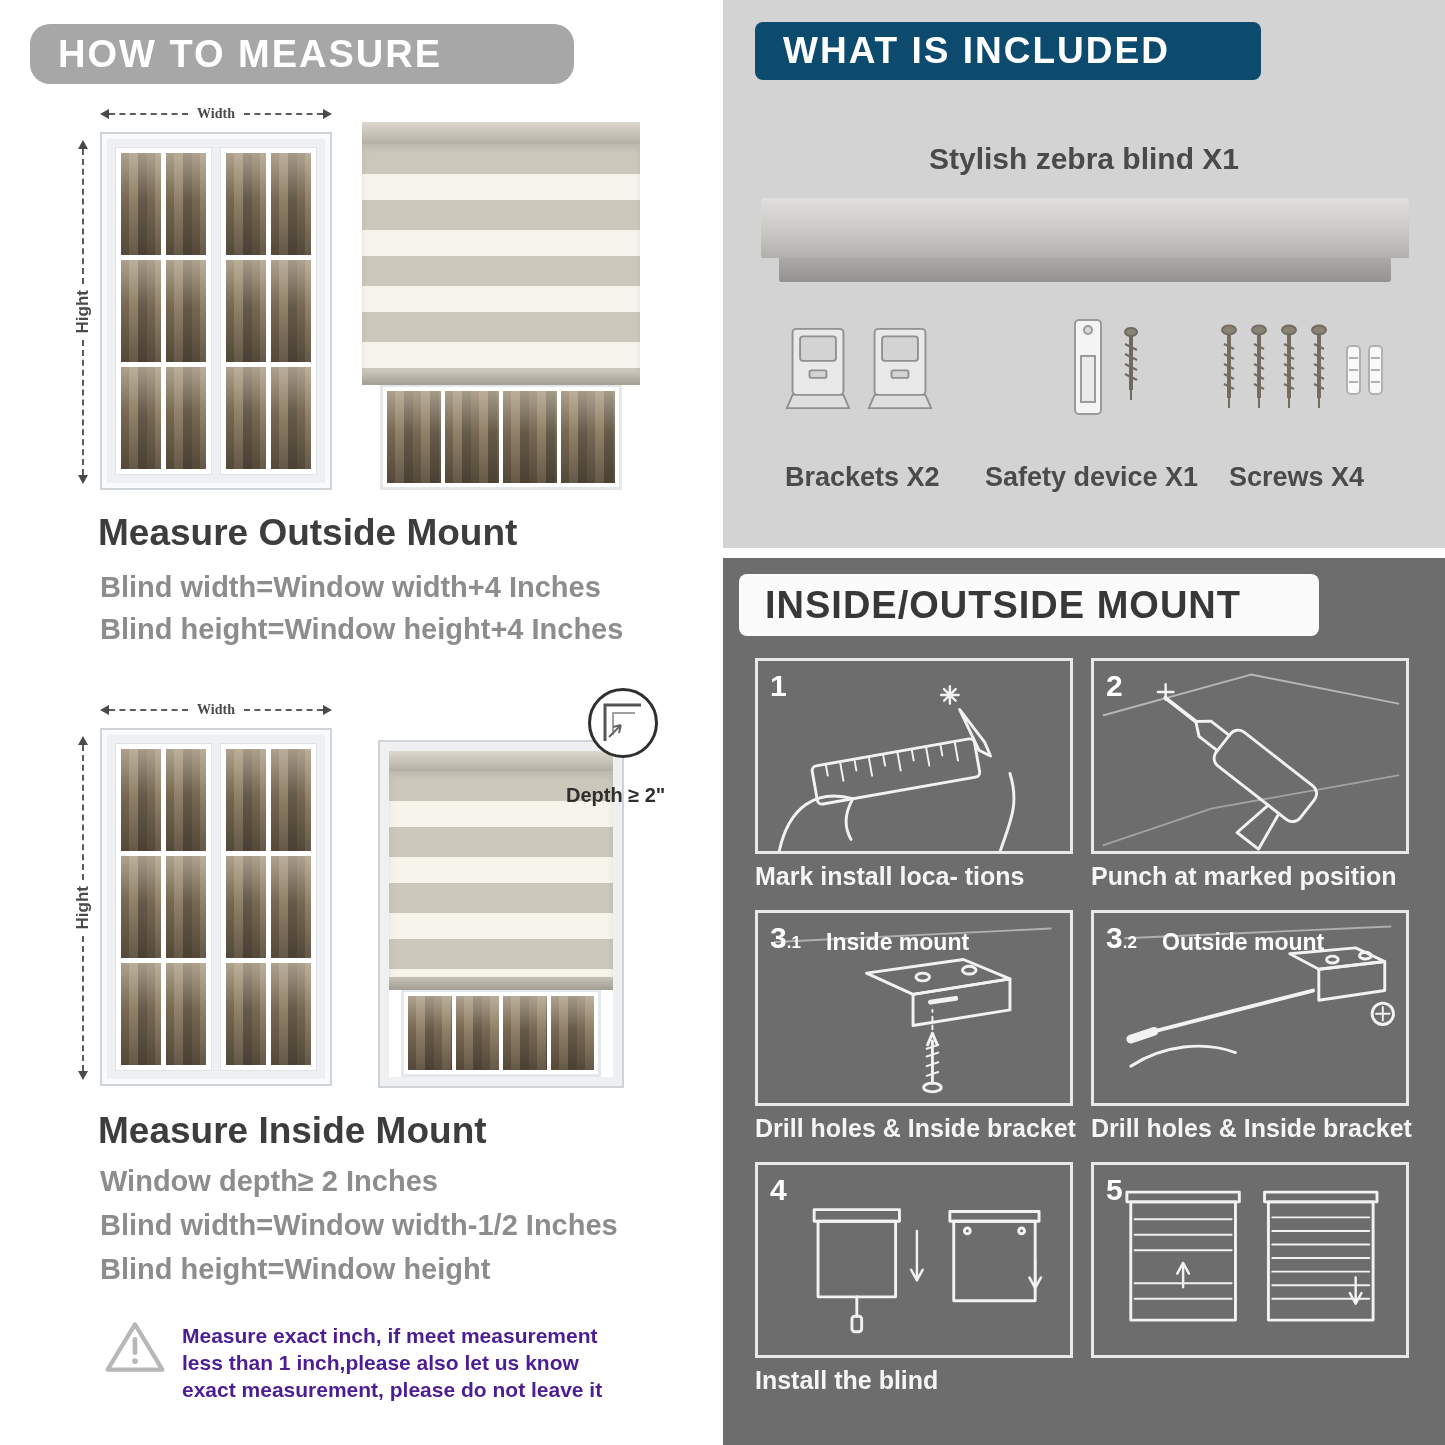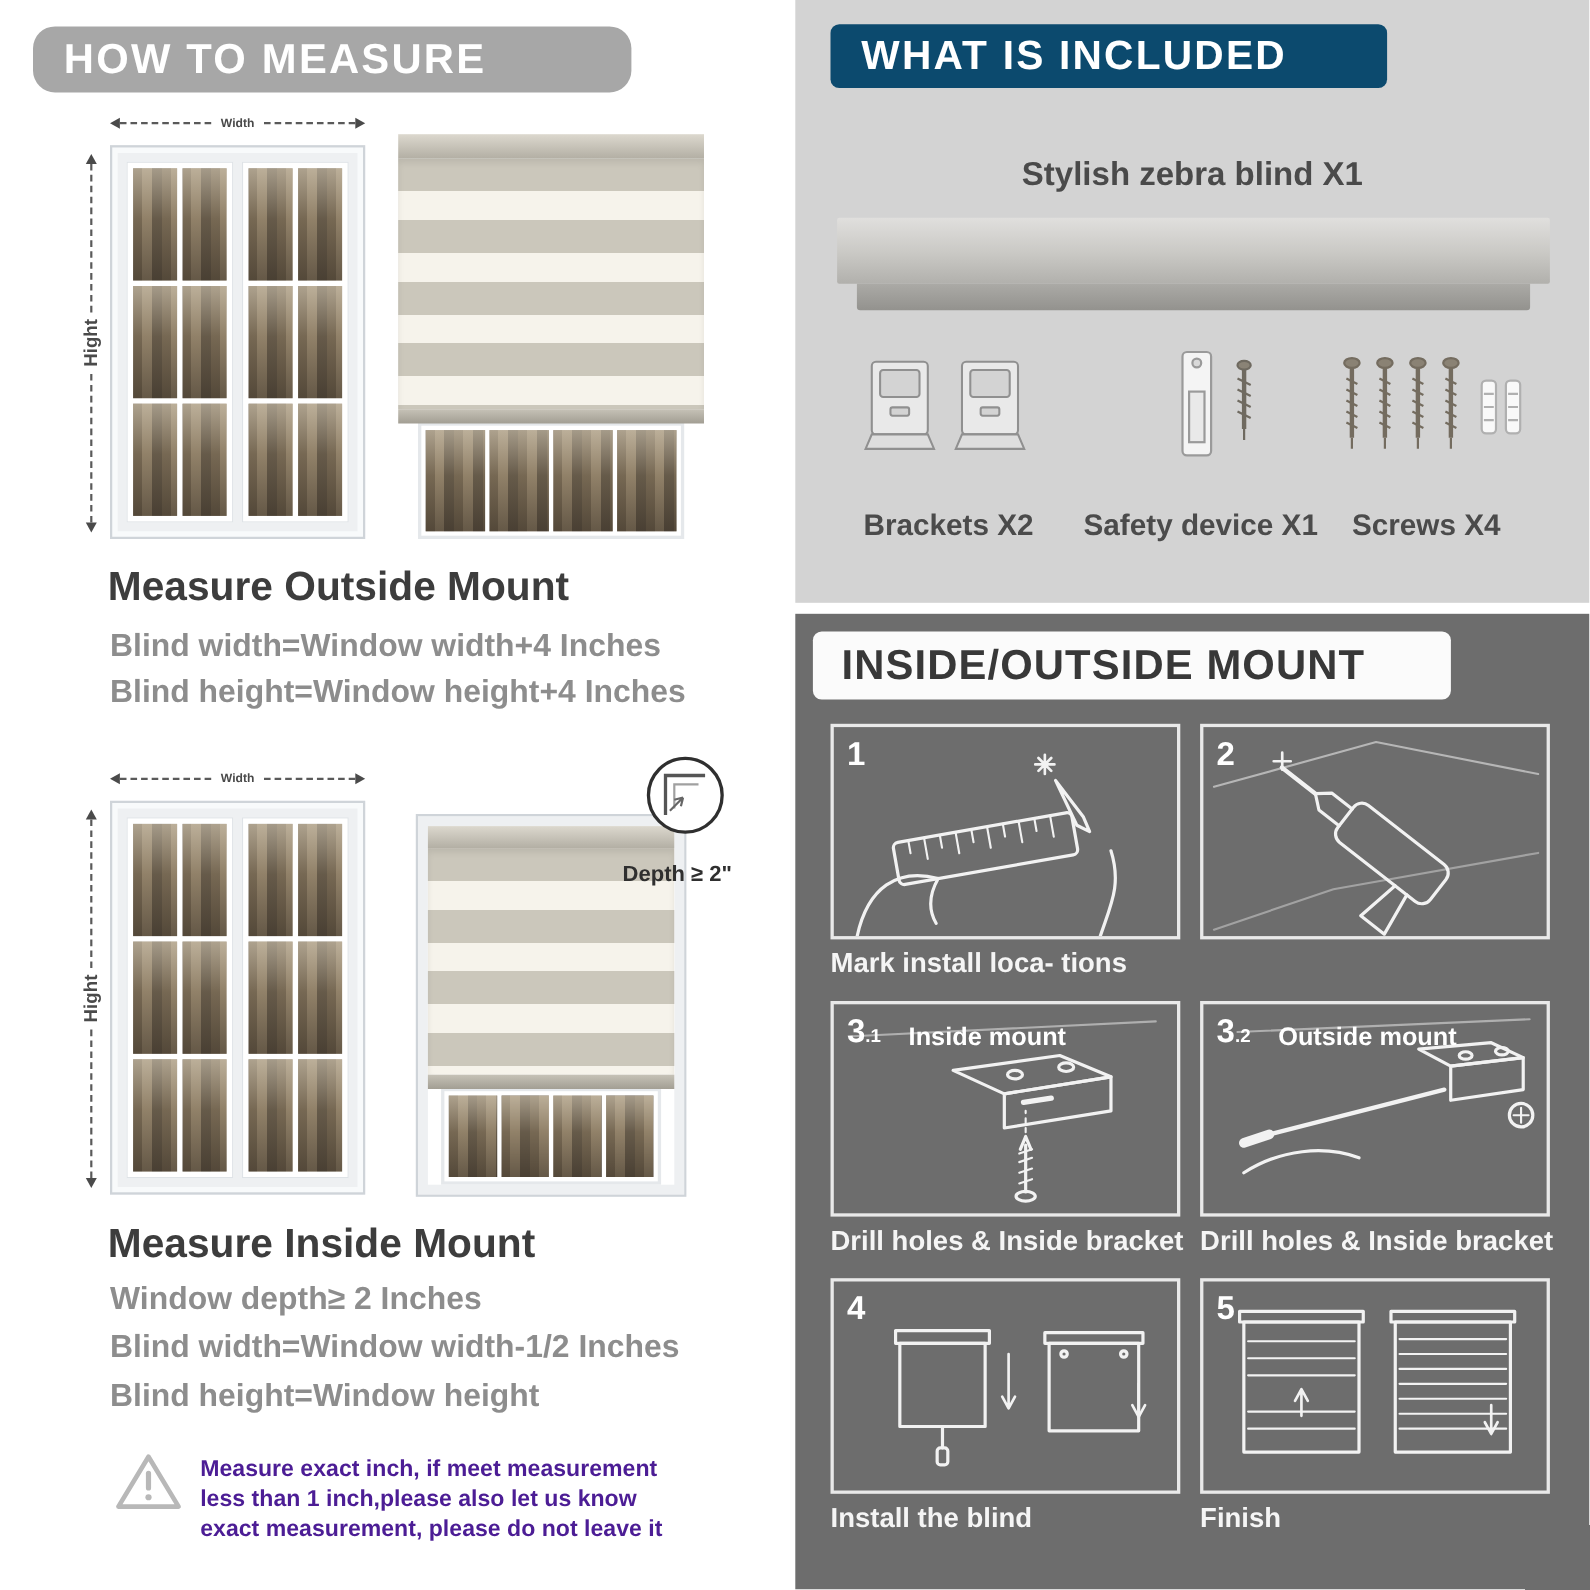--- a/index.html
+++ b/index.html
@@ -20,21 +20,21 @@
     grid-template-columns:1fr 1fr; grid-template-rows:1fr 1fr 1fr; gap:5px; }
   .pane { background:
       linear-gradient(180deg, rgba(225,215,195,.55) 0%, rgba(160,145,118,.15) 45%, rgba(50,42,33,.45) 100%),
       repeating-linear-gradient(90deg, #6f614d 0 8px, #8e7e66 8px 17px, #5c5142 17px 26px); }
 
   
   .h-arrow { display:flex; align-items:center; color:#4a4a4a; }
   .hdash { flex:1; border-top:2px dashed #5a5a5a; height:0; }
   .tri-left { width:0; height:0; border-right:9px solid #4a4a4a; border-top:5px solid transparent; border-bottom:5px solid transparent; }
   .tri-right { width:0; height:0; border-left:9px solid #4a4a4a; border-top:5px solid transparent; border-bottom:5px solid transparent; }
-  .h-label { padding:0 9px; font-size:11px; font-weight:bold; }
+  .h-label { padding:0 9px; font-size:14px; font-weight:bold;font-family:Liberation Serif, serif; }
   .v-arrow { display:flex; flex-direction:column; align-items:center; color:#4a4a4a; }
   .vdash { flex:1; border-left:2px dashed #5a5a5a; width:0; }
   .tri-up { width:0; height:0; border-bottom:9px solid #4a4a4a; border-left:5px solid transparent; border-right:5px solid transparent; }
   .tri-down { width:0; height:0; border-top:9px solid #4a4a4a; border-left:5px solid transparent; border-right:5px solid transparent; }
   .v-label { writing-mode:vertical-rl; transform:rotate(180deg); font-size:17px; font-weight:bold; padding:6px 0; }
 
   
   .blind { background:#fff; }
   .cassette { position:absolute; left:0; right:0; top:0; height:22px; background:linear-gradient(#dcd8ce,#b3afa4); }
   .bbody { position:absolute; left:0; right:0; top:22px; background:repeating-linear-gradient(180deg, #cbc7bb 0 30px, #f6f3eb 30px 56px); box-shadow: inset 0 4px 6px rgba(0,0,0,.08); }
@@ -314,20 +314,21 @@
             <rect x="120" y="100" width="110" height="44" rx="10"></rect>
             <path d="M120 112 L96 112 L84 122 L96 132 L120 132"></path>
             <path d="M84 122 L44 122" stroke-width="4"></path>
             <path d="M196 144 L188 186 L216 186 L210 144"></path>
           </g>
         </g>
       </svg>
       <div class="step-num"><span>2</span><span class="sub"></span></div>
       <div class="step-title"></div>
     </div>
+    <div class="caption" style="left:368px; top:304px;">Punch at  marked position</div>
 
     <div class="panel" style="left:32px; top:352px;">
       <svg class="art" viewBox="0 0 318 196">
         <g class="lineart">
           <path d="M16 30 L300 16" opacity=".5" stroke-width="2"></path>
           <path d="M110 62 L210 48 L258 68 L158 84 Z"></path>
           <ellipse cx="168" cy="66" rx="7" ry="4"></ellipse>
           <ellipse cx="216" cy="59" rx="7" ry="4"></ellipse>
           <path d="M158 84 L258 68 L258 100 L158 116 Z"></path>
           <path d="M176 92 L202 88" stroke-width="5"></path>
@@ -392,16 +393,15 @@
           <path d="M90 126 v-22 M84 112 l6 -11 6 11" stroke-width="2.5"></path>
           <rect x="174" y="28" width="116" height="10"></rect>
           <rect x="178" y="38" width="108" height="122"></rect>
           <path d="M182 54 h100 M182 68 h100 M182 82 h100 M182 96 h100 M182 110 h100 M182 124 h100 M182 138 h100" stroke-width="2"></path>
           <path d="M268 116 v24 M262 132 l6 11 6 -11" stroke-width="2.5"></path>
         </g>
       </svg>
       <div class="step-num"><span>5</span><span class="sub"></span></div>
       <div class="step-title"></div>
     </div>
-    <div class="caption" style="left:368px; top:808px;">Finish</div>
   </div>
 
 </div>
 
 </body></html>

